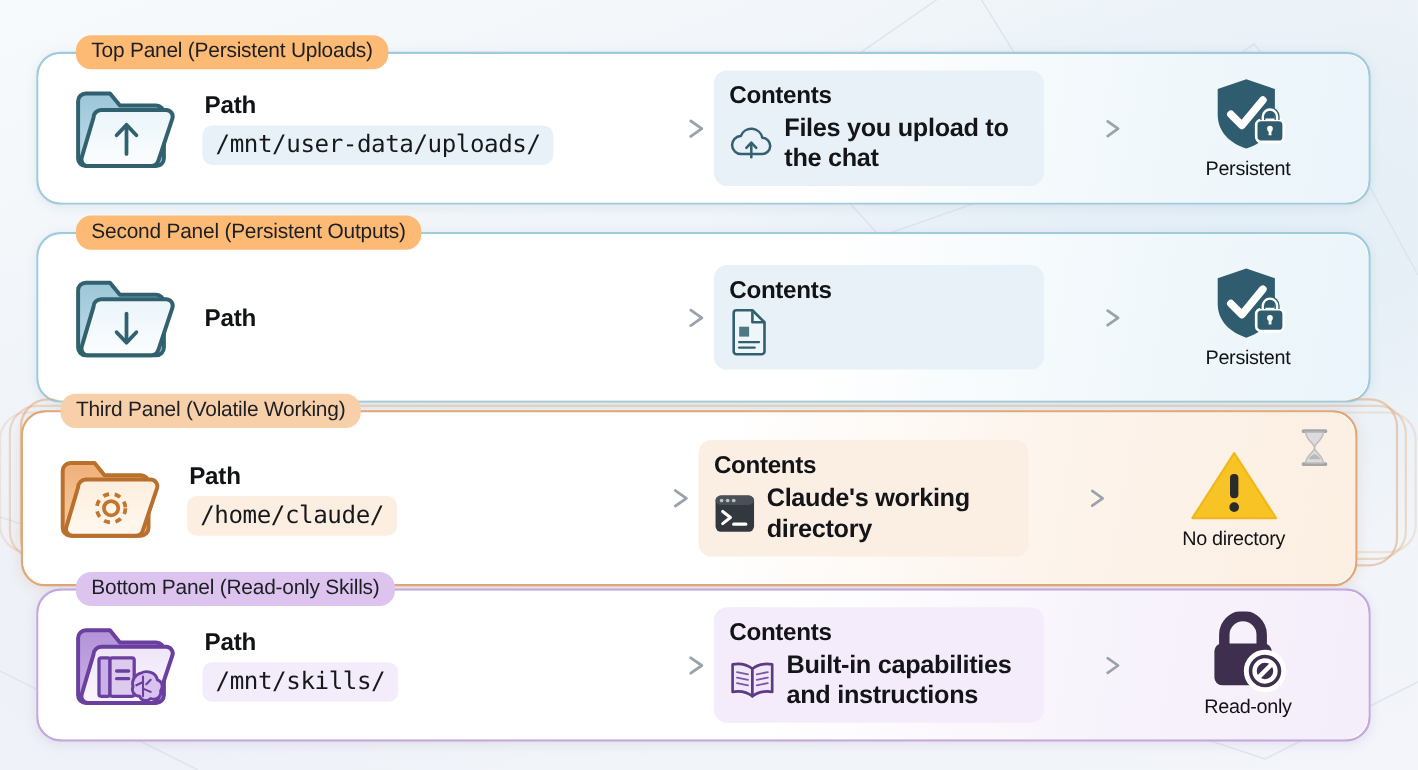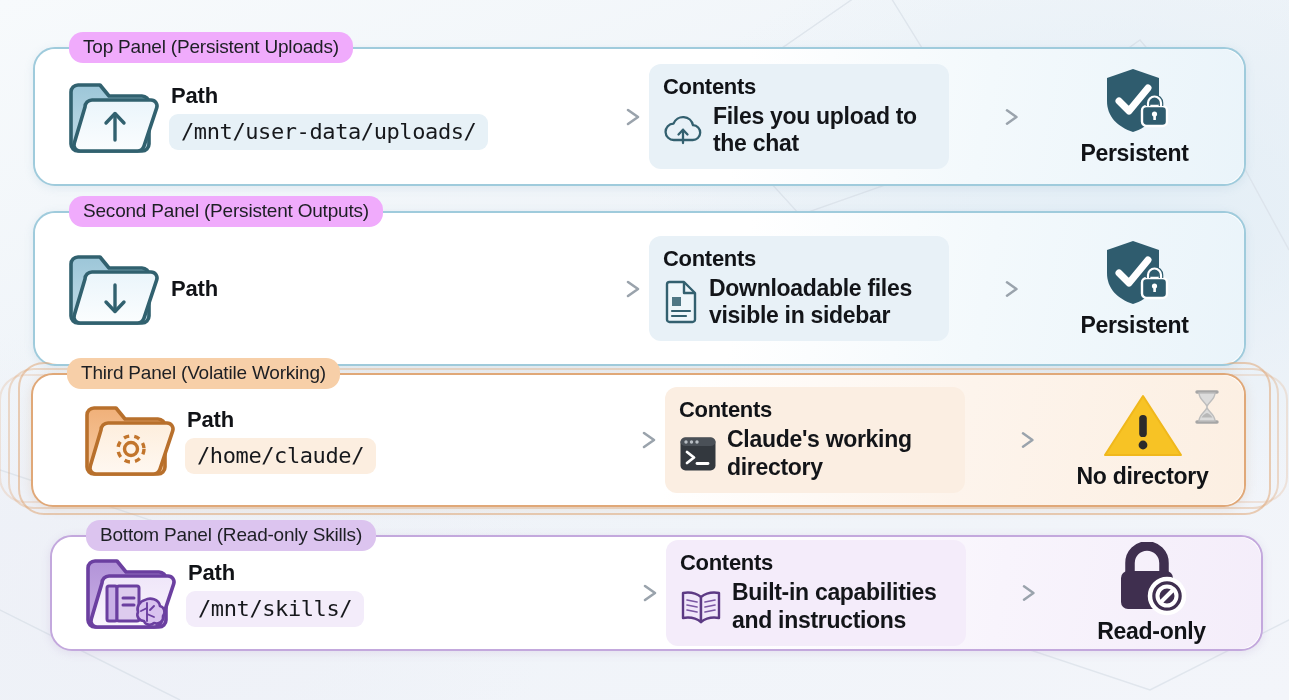--- a/index.html
+++ b/index.html
@@ -50,26 +50,26 @@
     position: absolute;
     top: -17px; left: 34px;
     padding: 4px 14px 5px 14px;
     border-radius: 14px;
     font-size: 19px;
     letter-spacing: -0.2px;
     color: #1d1f24;
     white-space: nowrap;
     z-index: 6;
   }
-  .tab-blue   { background: #f0abfc; }
+  .tab-blue   { background: #fdba74; }
   .tab-orange { background: #f7cfa8; }
   .tab-purple { background: #dcc4ef; }
 
   
-  .pathblock { display:flex; align-items:center; gap:8px; width: 500px; flex: none; }
+  .pathblock { display:flex; align-items:center; gap:23px; width: 500px; flex: none; }
   .label-col { display:flex; flex-direction:column; gap:5px; }
   .lbl {
     font-size: 22px; font-weight: bold; color:#111317; letter-spacing:-0.2px;
     padding-left: 2px;
   }
   .code {
     display:inline-block;
     font-family: "DejaVu Sans Mono", monospace;
     font-size: 22px;
     letter-spacing: -0.4px;
@@ -95,21 +95,21 @@
   }
   .c-blue   { background:#e8f1f7; }
   .c-orange { background:#fbeee2; }
   .c-purple { background:#f4ecfa; }
   .c-title { font-size: 22px; font-weight: bold; color:#111317; margin-bottom: 3px; letter-spacing:-0.3px; }
   .c-body { display:flex; align-items:center; gap:10px; }
   .c-text { font-size: 23px; line-height: 1.18; color:#131519; letter-spacing:-0.3px;font-weight:bold; }
 
   
   .status { flex:1; display:flex; flex-direction:column; align-items:center; justify-content:center; gap:2px; }
-  .status-label { font-size: 23px; color:#111317; letter-spacing:-0.3px;font-weight:bold; }
+  .status-label { font-size: 18px; color:#111317; letter-spacing:-0.3px; }
 
   .hourglass { position:absolute; right:22px; top:14px; z-index:7; }
 
   svg { display:block; }
 </style>
 </head>
 <body>
 
 <div id="stage">
 
@@ -253,21 +253,20 @@
             <svg width="36" height="44" viewBox="0 0 36 44">
               <path d="M4 4.5A2.5 2.5 0 0 1 6.5 2H21l11 11v26.5A2.5 2.5 0 0 1 29.5 42h-23A2.5 2.5 0 0 1 4 39.5Z" fill="#eef6fa" stroke="#33606f" stroke-width="2.4" stroke-linejoin="round"></path>
               <path d="M21 2v11h11" fill="none" stroke="#33606f" stroke-width="2.4" stroke-linejoin="round"></path>
               <rect x="9" y="17" width="9" height="9" fill="#33606f" opacity="0.85"></rect>
               <g stroke="#33606f" stroke-width="2.2" stroke-linecap="round">
                 <line x1="9" y1="31" x2="27" y2="31"></line>
                 <line x1="9" y1="36" x2="23" y2="36"></line>
               </g>
             </svg>
           </span>
-          <div class="c-text">Downloadable files visible in sidebar</div>
         </div>
       </div>
 
       <div class="arrow small">
         <svg width="80" height="22" viewBox="0 0 80 22">
           <line x1="2" y1="11" x2="70" y2="11" stroke="url(#ag2)" stroke-width="2.6"></line>
           <polyline points="61,4 71,11 61,18" fill="none" stroke="#9aa3ac" stroke-width="2.6" stroke-linecap="round" stroke-linejoin="round"></polyline>
         </svg>
       </div>
 
@@ -288,21 +287,21 @@
         <div class="status-label">Persistent</div>
       </div>
 
     </div>
   </div>
 
   <div class="echo" style="left:18px; top:362px; width:1253px; height:153px; border:2px solid rgba(224,168,120,.55);"></div>
   <div class="echo" style="left:8px;  top:368px; width:1271px; height:141px; border:2px solid rgba(224,168,120,.38);"></div>
   <div class="echo" style="left:-1px; top:374px; width:1289px; height:129px; border:2px solid rgba(224,168,120,.24);"></div>
 
-  <div class="panel p-orange" style="left:31px; top:373px; width:1215px; height:134px;padding-left:18px;">
+  <div class="panel p-orange" style="left:19px; top:373px; width:1215px; height:160px;">
     <div class="tab tab-orange">Third Panel (Volatile Working)</div>
 
     <span class="hourglass">
       <svg width="30" height="36" viewBox="0 0 30 36">
         <path d="M5 3h20M5 33h20" stroke="#a6a6a6" stroke-width="3.4" stroke-linecap="round"></path>
         <path d="M7 4h16c0 7-8 10-8 14 0 4 8 7 8 14H7c0-7 8-10 8-14 0-4-8-7-8-14Z" fill="#dcdcdc" stroke="#bdbdbd" stroke-width="1.4"></path>
         <path d="M9.5 28.5c1.6-3.4 5.5-4.6 5.5-4.6s3.9 1.2 5.5 4.6Z" fill="#b8b8b8"></path>
       </svg>
     </span>
 
@@ -374,21 +373,21 @@
             <rect x="38.2" y="24" width="7.6" height="22" rx="3.6" fill="#2b2b2b"></rect>
             <circle cx="42" cy="54" r="4.4" fill="#2b2b2b"></circle>
           </svg>
         </span>
         <div class="status-label">No directory</div>
       </div>
 
     </div>
   </div>
 
-  <div class="panel p-purple" style="left:50px; top:535px; width:1213px; height:116px;">
+  <div class="panel p-purple" style="left:33px; top:535px; width:1213px; height:139px;">
     <div class="tab tab-purple">Bottom Panel (Read-only Skills)</div>
     <div class="inner">
 
       <div class="pathblock">
         <span>
           <svg width="98" height="82" viewBox="0 0 98 82">
             <defs>
               <linearGradient id="fp1" x1="0" y1="0" x2="0" y2="1">
                 <stop offset="0" stop-color="#b293d8"></stop>
                   <stop offset="1" stop-color="#cbb1e6"></stop>

